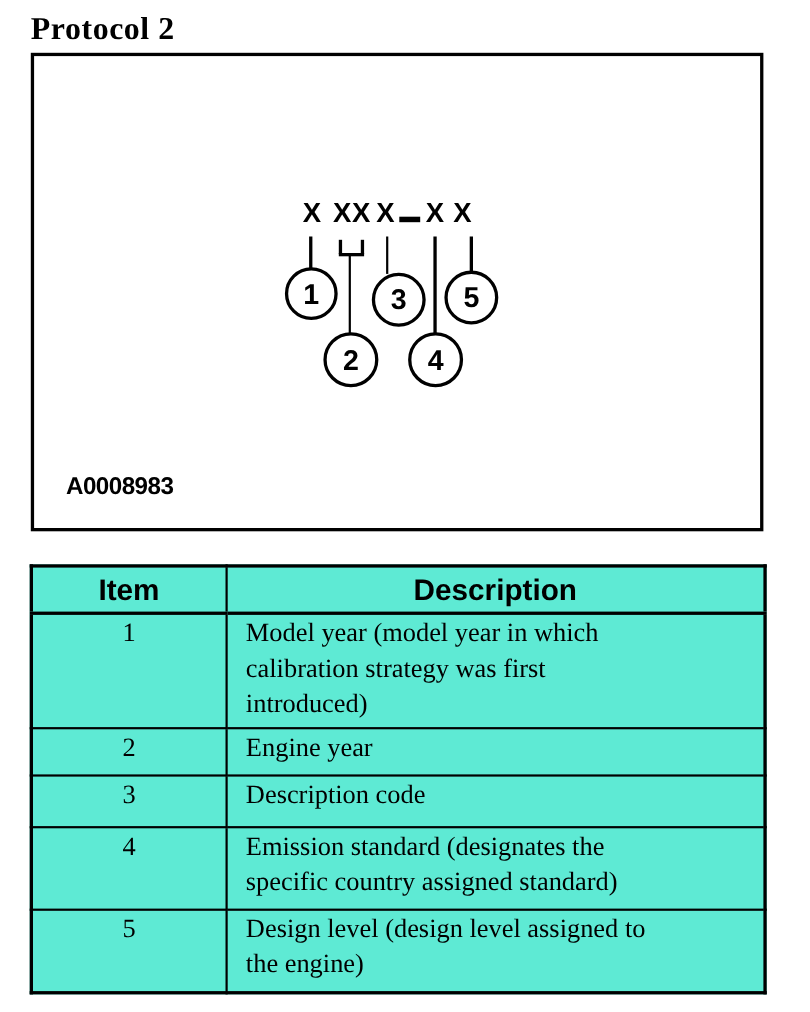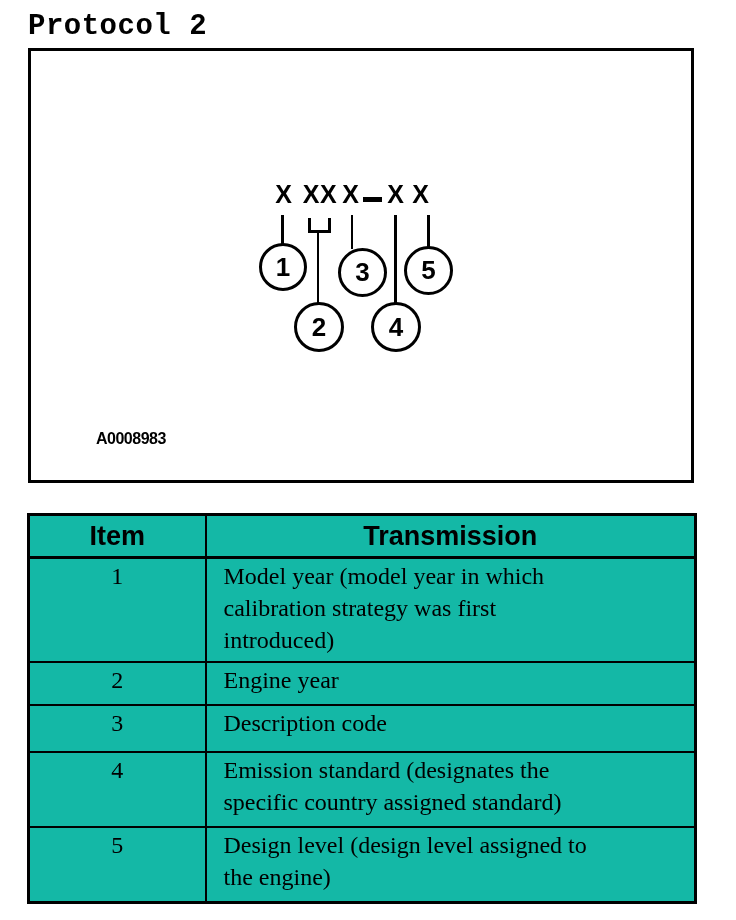--- a/index.html
+++ b/index.html
@@ -8,21 +8,21 @@
     background: #ffffff;
     color: #000000;
     font-family: "Liberation Serif", serif;
     overflow: hidden;
     position: relative;
   }
   .page { position: absolute; inset: 0; width: 736px; height: 920px; background: #fff; }
 
   .page-title {
     position: absolute; left: 28px; top: 12px;
-    font-family: Liberation Mono, monospace;
+    font-family: Liberation Serif, serif;
     font-weight: bold; font-size: 29px; line-height: 1;
     letter-spacing: 0.5px;
     color: #000;
   }
 
   
   .figure-box {
     position: absolute; left: 28px; top: 48px;
     width: 666px; height: 435px;
     border: 3px solid #000;
@@ -51,33 +51,32 @@
     border: 3px solid #000; border-radius: 50%;
     background: #fff;
     display: flex; align-items: center; justify-content: center;
     font-family: "Liberation Sans", sans-serif;
     font-weight: bold; font-size: 26px;
     color: #000;
   }
   .fig-code {
     position: absolute; left: 29px; top: 379px;
     font-family: "Liberation Sans", sans-serif;
-    font-weight: bold; font-size: 16px; line-height: 1.1;
+    font-weight: bold; font-size: 22px; line-height: 1.1;
     letter-spacing: -0.5px;
     color: #000;
-    margin-left: 36px;
   }
 
   
   table.desc-table {
     position: absolute; left: 27px; top: 513px;
     width: 667px;
     border-collapse: collapse;
     table-layout: fixed;
-    background: #14b8a6;
+    background: #5eead4;
   }
   table.desc-table th, table.desc-table td {
     border: 2px solid #000;
   }
   table.desc-table { border: 3px solid #000; }
   table.desc-table th {
     height: 43px;
     font-family: "Liberation Sans", sans-serif;
     font-weight: bold; font-size: 27px;
     text-align: center; vertical-align: middle;
@@ -143,21 +142,21 @@
   </div>
 
   <table class="desc-table">
     <colgroup>
       <col style="width:177px;">
       <col style="width:490px;">
     </colgroup>
     <thead>
       <tr>
         <th>Item</th>
-        <th>Transmission</th>
+        <th>Description</th>
       </tr>
     </thead>
     <tbody>
       <tr style="height:104px;">
         <td class="item-cell">1</td>
         <td class="desc-cell">Model year (model year in which
 calibration strategy was first
 introduced)</td>
       </tr>
       <tr style="height:43px;">

